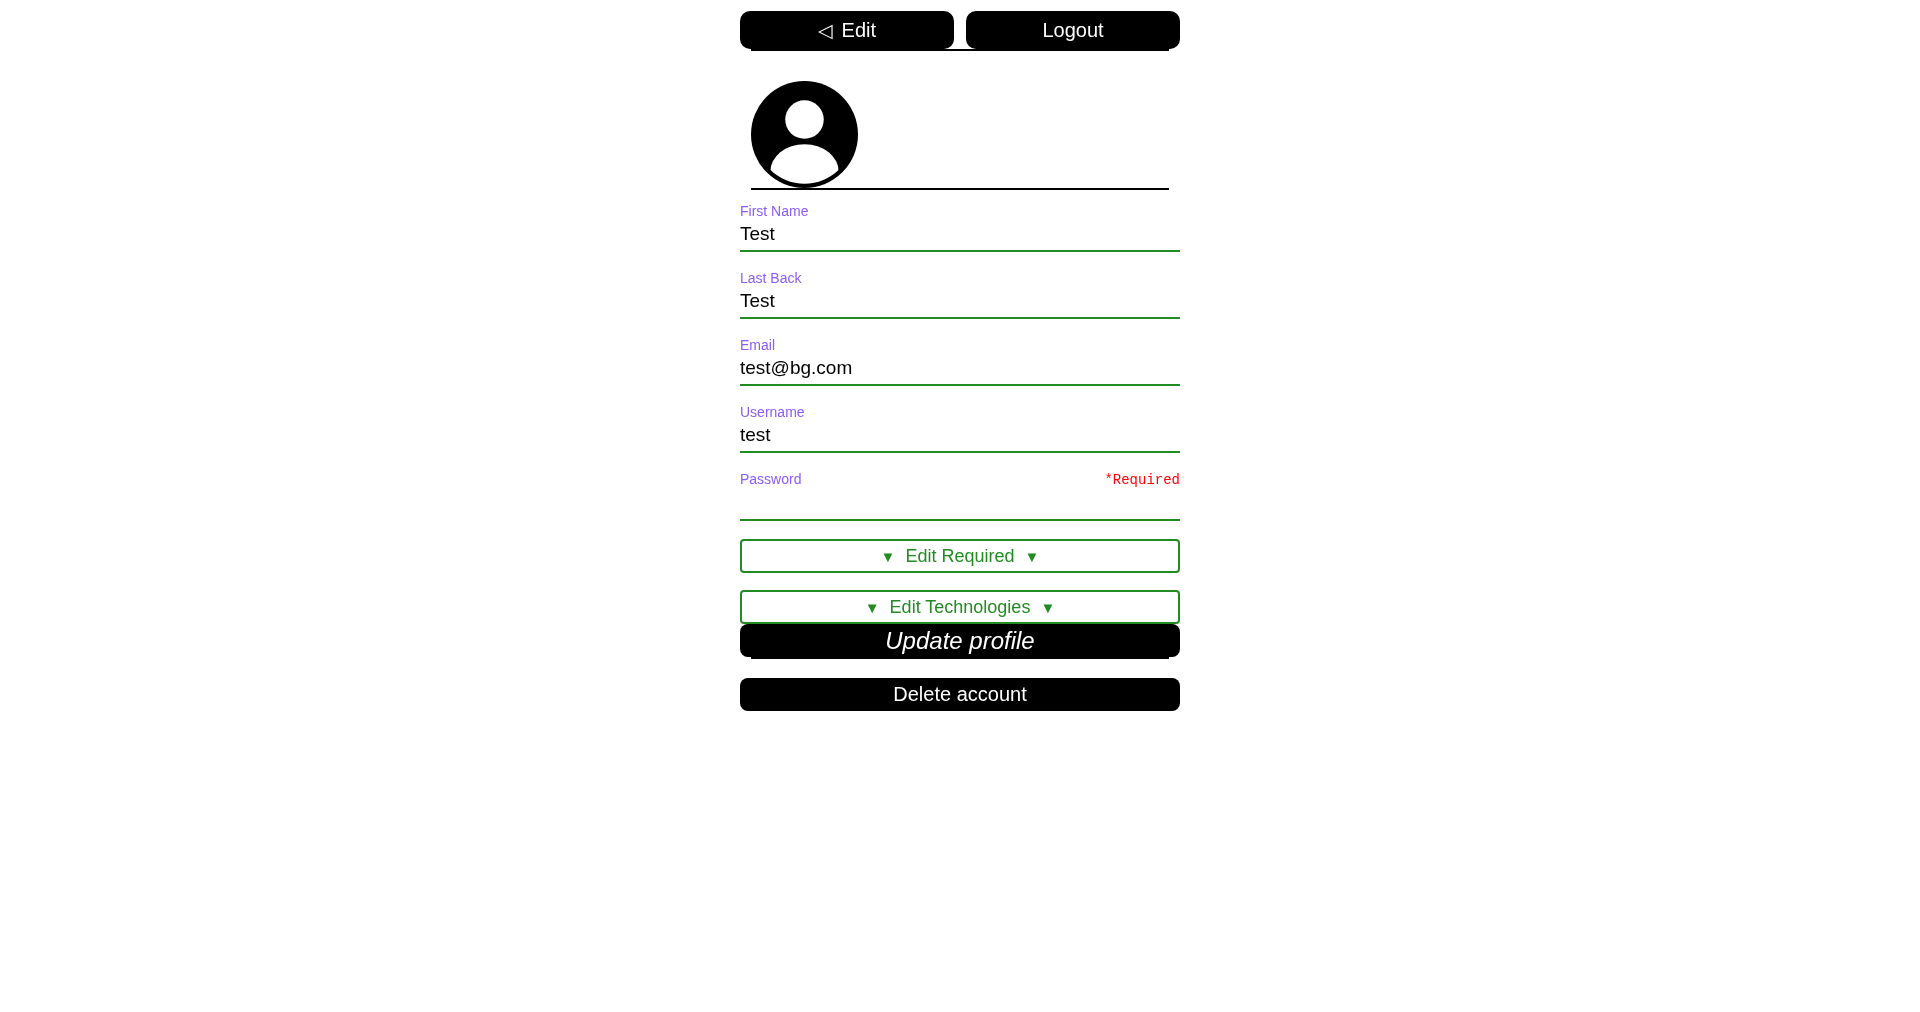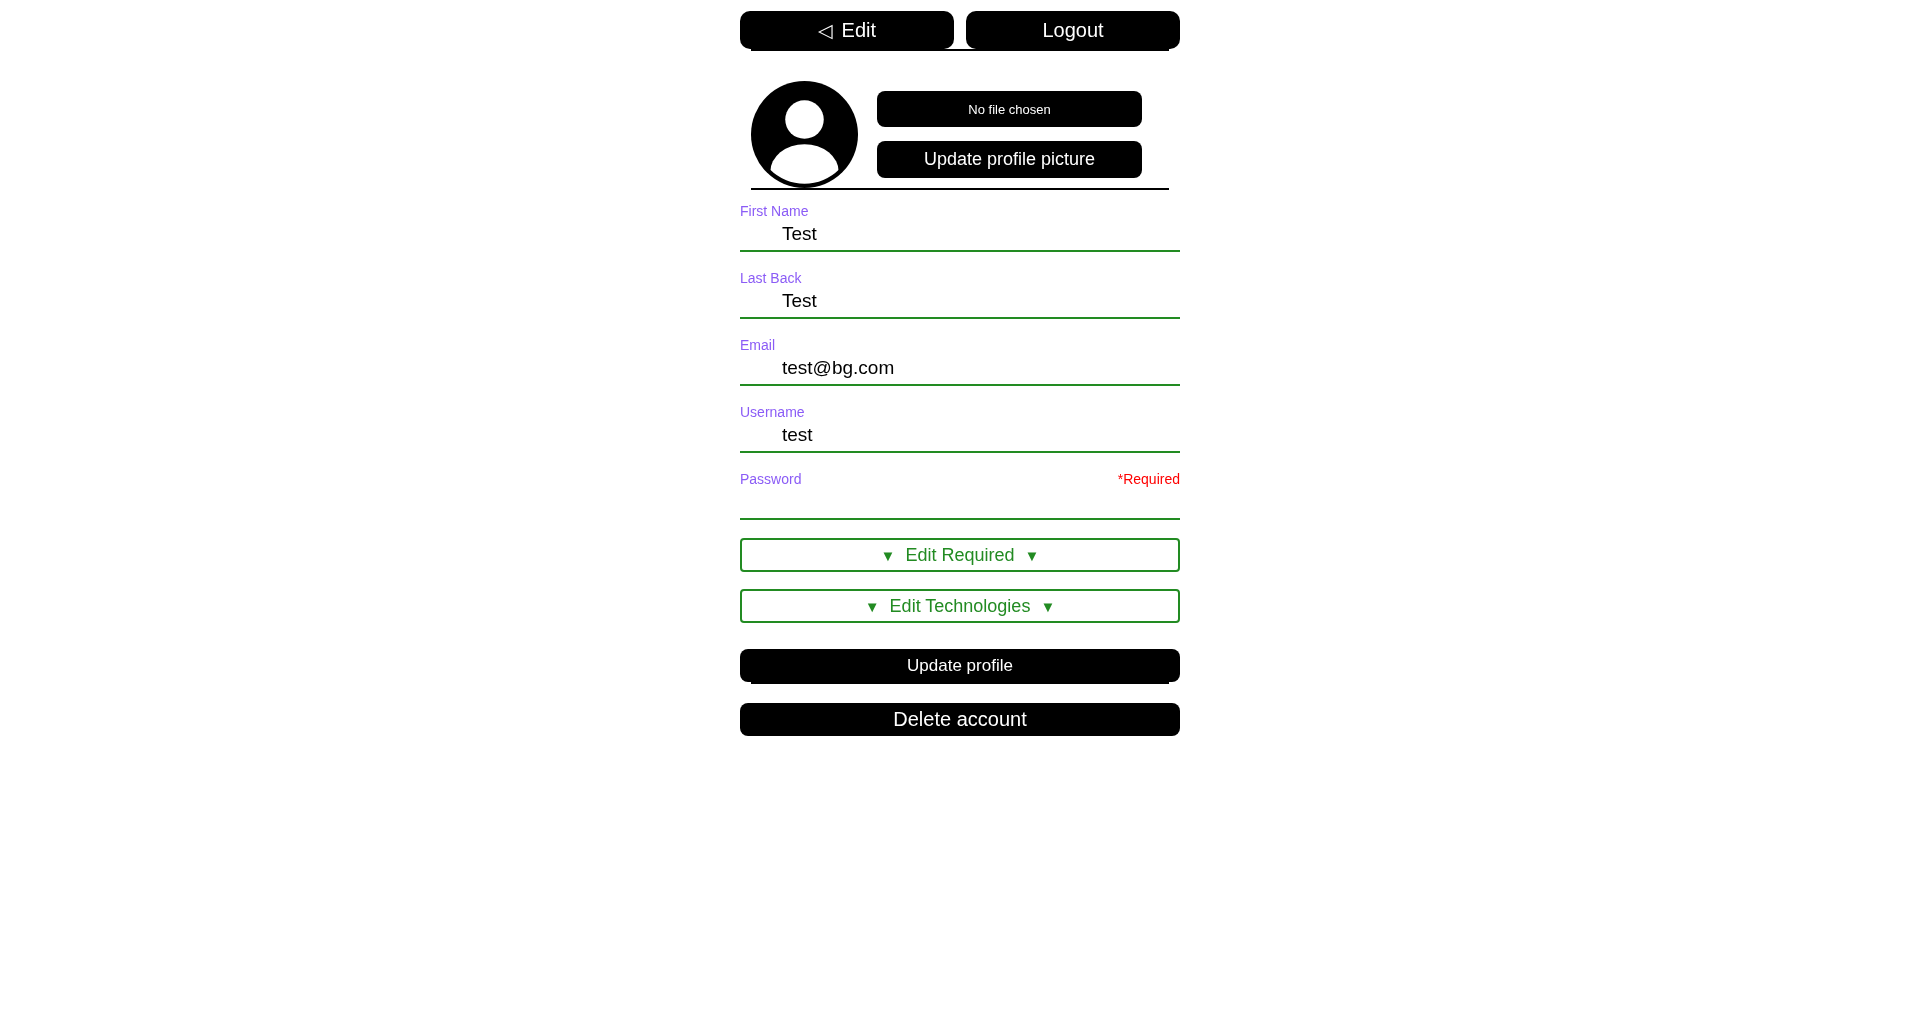--- a/index.html
+++ b/index.html
@@ -32,40 +32,40 @@
   .avatar { width: 107px; height: 107px; display: block; }
   .pic-buttons { display: flex; flex-direction: column; gap: 14px; margin-left: 19px; margin-top: 10px; width: 265px; }
   .btn-file { height: 36px; font-size: 13px; border-radius: 8px; }
   .btn-updatepic { height: 37px; font-size: 18px; border-radius: 8px; }
 
   
   .fields { margin-top: 13px; }
   .field { border-bottom: 2px solid #228B22; padding-bottom: 4px; margin-bottom: 18px; }
   .field-label { color: #8b5cf6; font-size: 14px; line-height: 16px; display: block; }
   .label-row { display: flex; justify-content: space-between; align-items: baseline; gap: 16px; }
-  .required-note { color: #ff0000; font-size: 14px; line-height: 16px; }
+  .required-note { color: #ff0000; font-size: 14px; line-height: 16px; font-family: Liberation Mono, monospace; }
   .field-input {
     display: block; width: 100%; border: none; outline: none; background: transparent;
     font-family: inherit; font-size: 19px; line-height: 24px; color: #000;
-    margin-top: 3px; padding: 0; margin-left: 42px;
+    margin-top: 3px; padding: 0;
   }
 
   
   .btn-outline {
     width: 100%; height: 34px; background: #fff;
     border: 2px solid #228B22; border-radius: 4px; color: #228B22;
     font-size: 18px; font-family: inherit; cursor: pointer;
     display: flex; align-items: center; justify-content: center; gap: 10px;
   }
   .btn-lang { margin-top: 18px; }
   .btn-tech { margin-top: 17px; }
   .tri { font-size: 15px; line-height: 1; }
 
   
-  .btn-update { margin-top: 26px; width: 100%; height: 33px; font-size: 17px; border-radius: 8px; }
+  .btn-update { width: 100%; height: 33px; font-size: 24px; border-radius: 8px; font-style: italic; }
   .btn-delete { margin-top: 19px; width: 100%; height: 33px; font-size: 20px; border-radius: 8px; }
 </style>
 </head>
 <body>
 
 <div class="container">
 
   <div class="header-row">
     <button class="btn-black btn-header">
       <span class="back-glyph">◁</span>
@@ -82,28 +82,20 @@
     <svg class="avatar" viewBox="0 0 100 100" aria-hidden="true">
       <defs>
           <clipPath id="avclip">
             <circle cx="50" cy="50" r="46"></circle>
           </clipPath>
         </defs>
       <circle cx="50" cy="50" r="50" fill="#000"></circle>
       <circle cx="50" cy="36" r="18" fill="#fff"></circle>
       <ellipse cx="50" cy="85" rx="32" ry="26" fill="#fff" clip-path="url(#avclip)"></ellipse>
     </svg>
-    <div class="pic-buttons">
-      <button class="btn-black btn-file">
-        <span>No file chosen</span>
-      </button>
-      <button class="btn-black btn-updatepic">
-        <span>Update profile picture</span>
-      </button>
-    </div>
   </div>
 
   <hr class="divider hr2">
 
   <div class="fields">
 
     <div class="field">
       <label class="field-label">First Name</label>
       <input class="field-input" type="text" value="Test" style="">
     </div>

